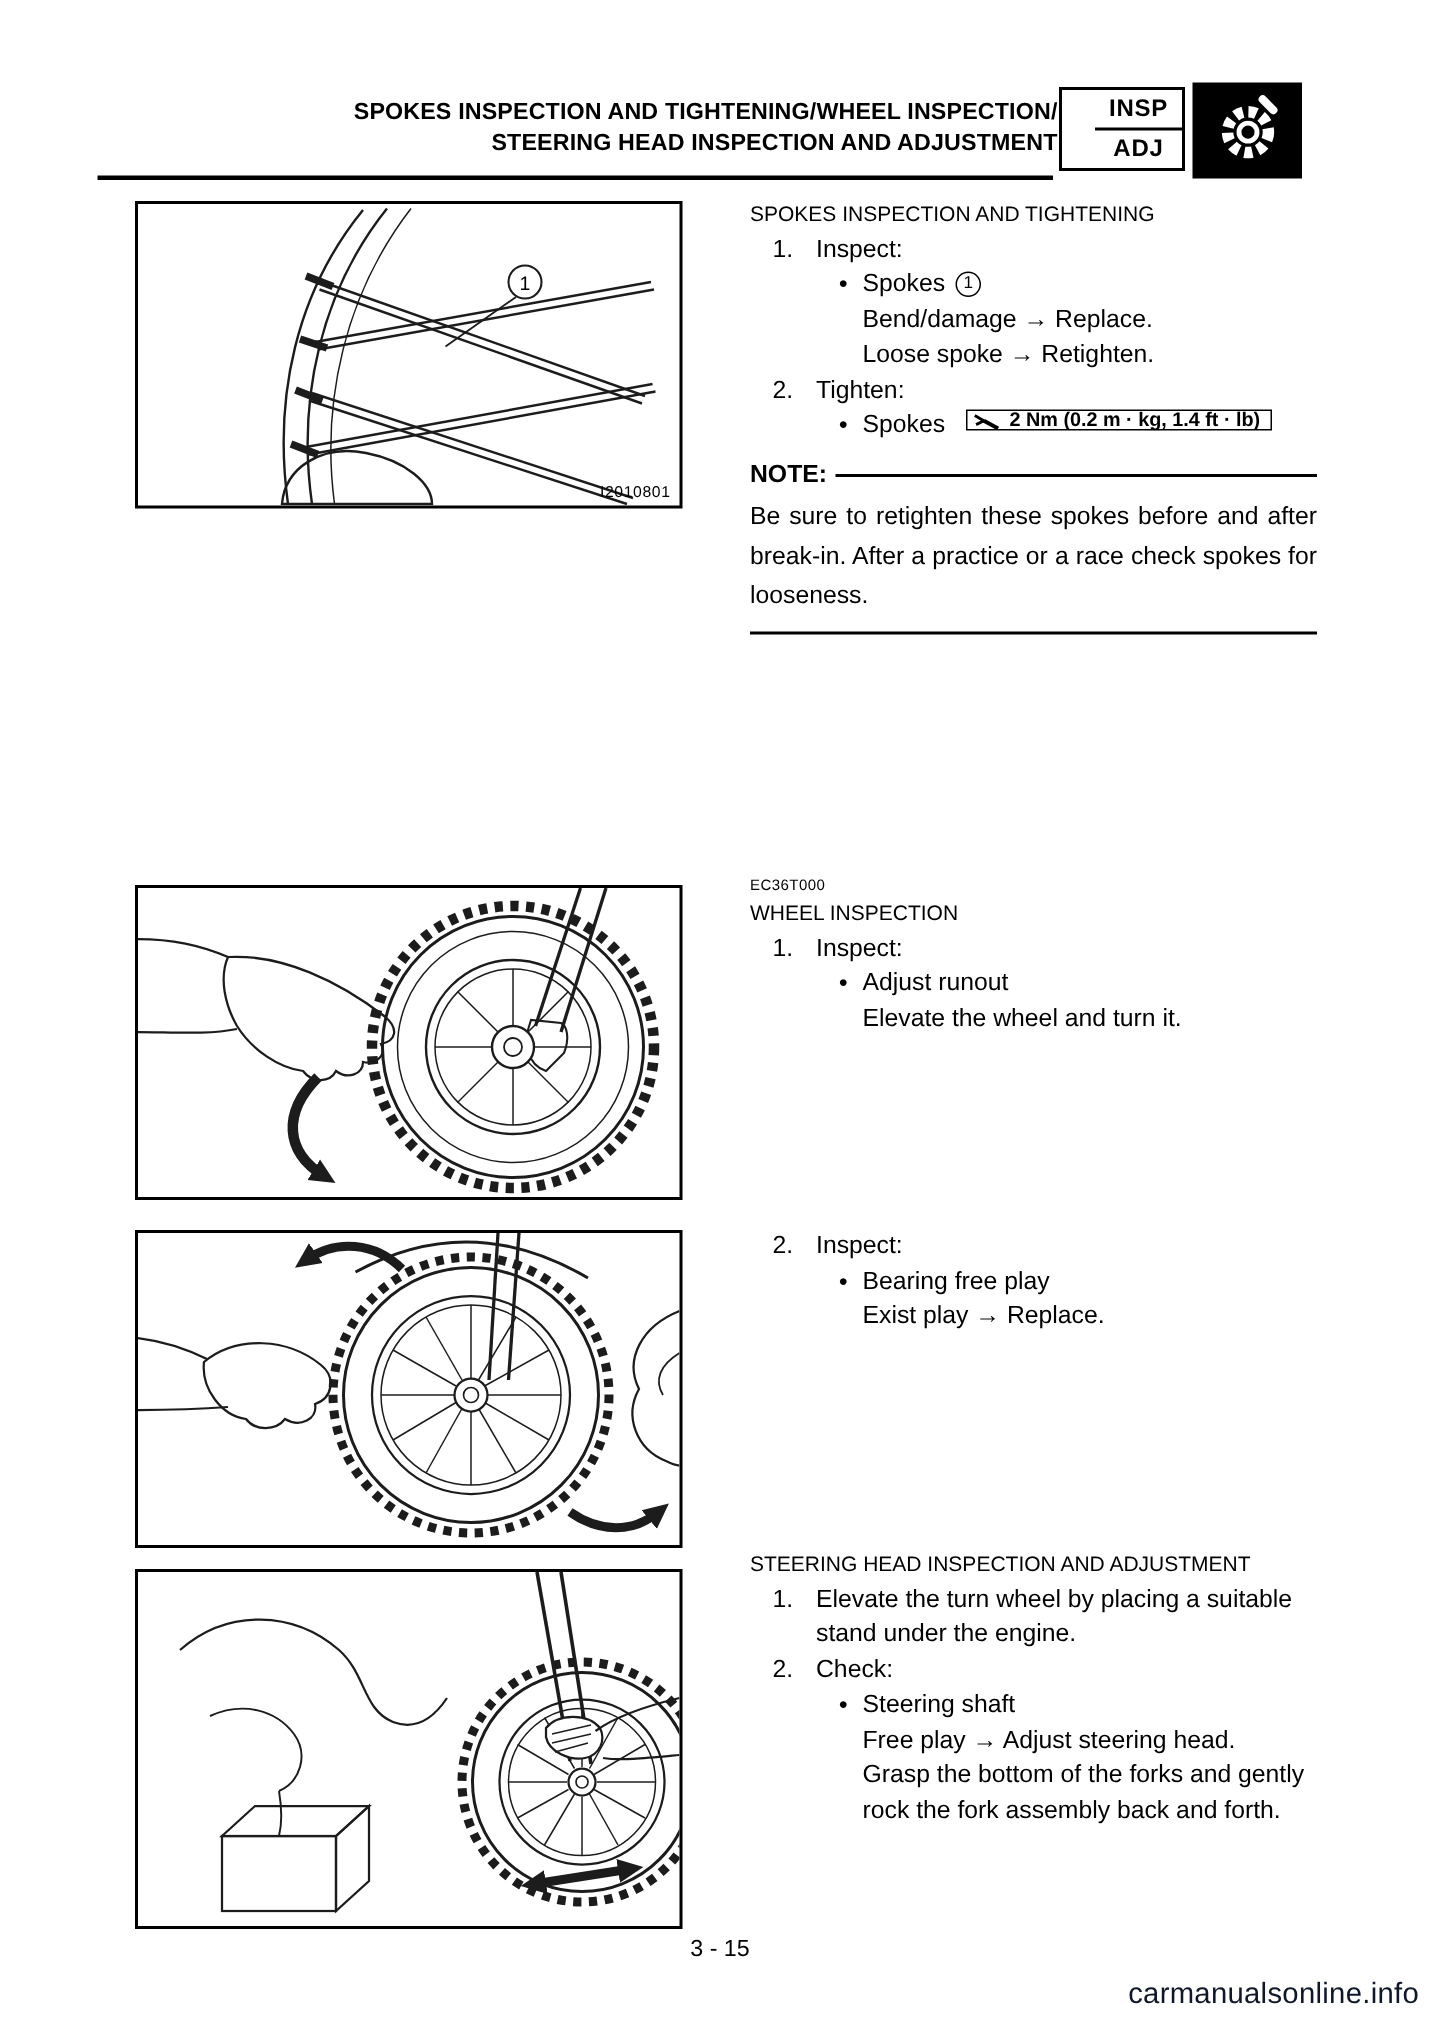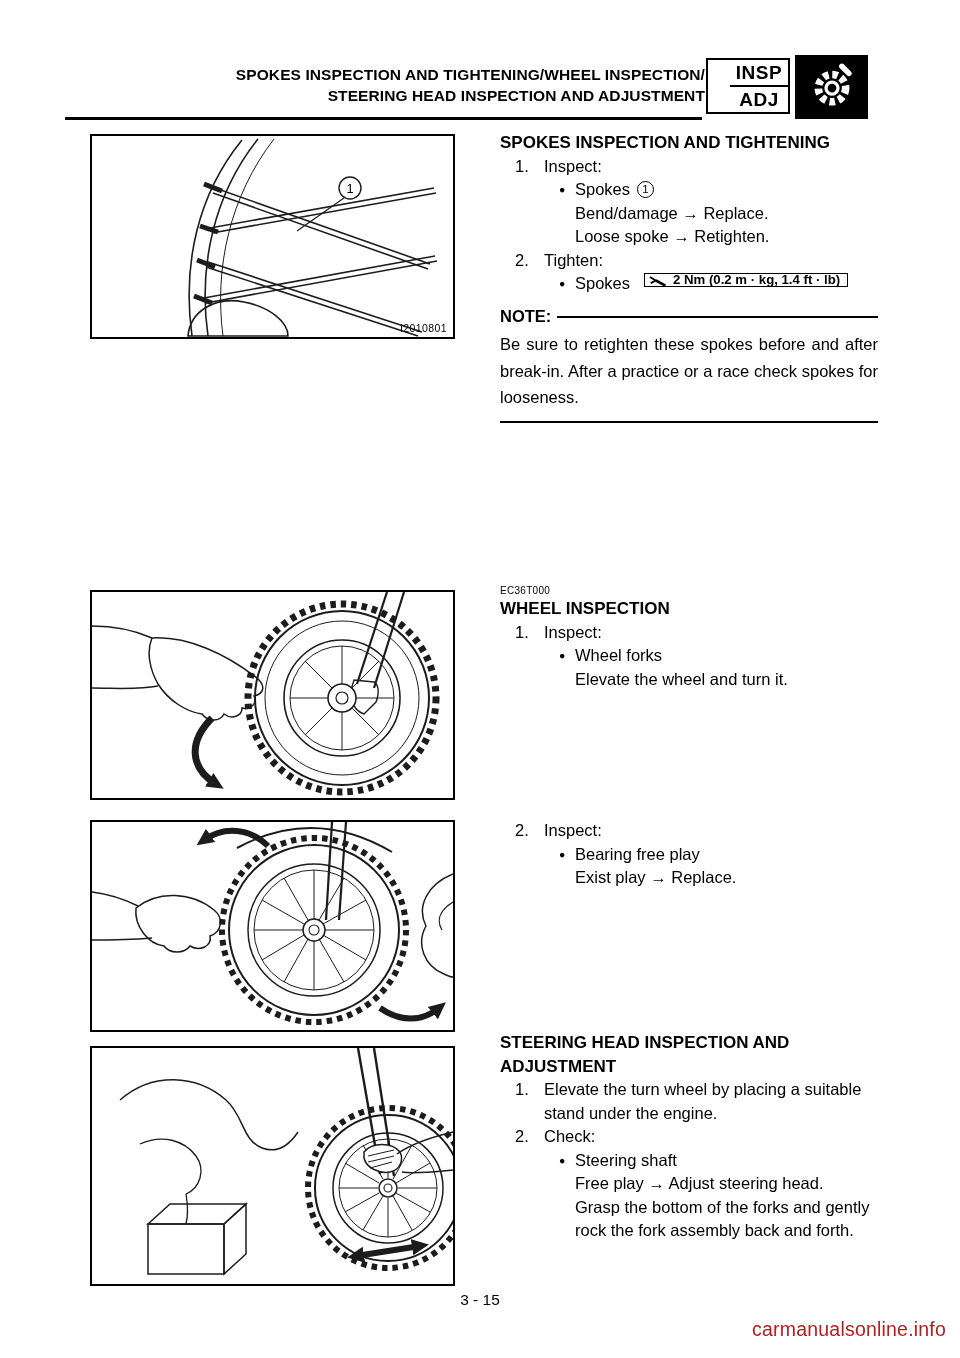--- a/index.html
+++ b/index.html
@@ -15,21 +15,21 @@
     text-align:right;font-weight:bold;font-size:15.5px;line-height:21px;
     letter-spacing:0.1px;
   }
   .insp-adj-badge{
     position:absolute;left:706px;top:58px;width:84px;height:56px;
     border:2.5px solid #000;box-sizing:border-box;background:#fff;
     display:flex;flex-direction:column;
   }
   .insp-adj-badge .row{
     flex:1;display:flex;align-items:center;justify-content:center;
-    font-weight:bold;font-size:19px;letter-spacing:0.5px;margin-left:22px;
+    font-weight:bold;font-size:16px;letter-spacing:0.5px;margin-left:22px;
   }
   .insp-adj-badge .row.top{border-bottom:2.5px solid #000;}
   .tool-icon-box{
     position:absolute;left:795px;top:55px;width:73px;height:64px;
     background:#000;display:flex;align-items:center;justify-content:center;
   }
   .header-rule{
     position:absolute;left:65px;top:117px;width:637px;height:3px;background:#000;
   }
   
@@ -48,21 +48,21 @@
   
   .col{
     position:absolute;left:500px;width:378px;
     font-size:16.5px;line-height:23.5px;
   }
   #sec-spokes{top:131px;}
   #sec-wheel{top:585px;}
   #sec-wheel2{top:819px;}
   #sec-steering{top:1031px;}
   .sec-code{font-size:10px;line-height:12px;letter-spacing:0.3px;}
-  .sec-heading{font-weight:bold;font-size:17px;}
+  .sec-heading{font-weight:normal;font-size:14px;}
   .step{display:flex;margin-left:15px;}
   .step .num{flex:none;width:29px;}
   .step .txt{flex:1;}
   .b-line{display:flex;margin-left:59px;align-items:flex-start;}
   .b-line .bullet{flex:none;width:16px;font-size:10.5px;line-height:23.5px;}
   .cont{margin-left:75px;}
   .callout-circle{
     display:inline-flex;align-items:center;justify-content:center;
     width:17px;height:17px;border:1.3px solid #000;border-radius:50%;
     font-size:11.5px;line-height:1;margin-left:7px;position:relative;top:3px;
@@ -80,21 +80,21 @@
   .note-rule{flex:1;border-top:2.4px solid #000;margin-left:6px;margin-top:2px;}
   .note-text{line-height:26.5px;text-align:justify;margin-top:3px;}
   .end-rule{border-top:2.4px solid #000;margin-top:10px;}
   
   .page-number{
     position:absolute;left:0;top:1291px;width:100%;
     text-align:center;font-size:15.5px;
   }
   .watermark{
     position:absolute;right:14px;top:1318px;
-    font-size:19.5px;color:#b91c1c;letter-spacing:0.2px;
+    font-size:19.5px;color:#0f172a;letter-spacing:0.2px;
   }
 </style>
 </head>
 <body>
 
 <div class="page">
 
   <div class="header-titles">
     <div>SPOKES INSPECTION AND TIGHTENING/WHEEL INSPECTION/</div>
     <div>STEERING HEAD INSPECTION AND ADJUSTMENT</div>
@@ -316,21 +316,21 @@
     <div class="sec-code">EC36T000</div>
     <div class="sec-heading">WHEEL INSPECTION</div>
 
     <div class="step">
       <span class="num">1.</span>
       <span class="txt">Inspect:</span>
     </div>
 
     <div class="b-line">
       <span class="bullet">●</span>
-      <span>Wheel forks</span>
+      <span>Adjust runout</span>
     </div>
     <div class="cont">Elevate the wheel and turn it.</div>
   </div>
 
   <div class="col" id="sec-wheel2">
     <div class="step">
       <span class="num">2.</span>
       <span class="txt">Inspect:</span>
     </div>
 

